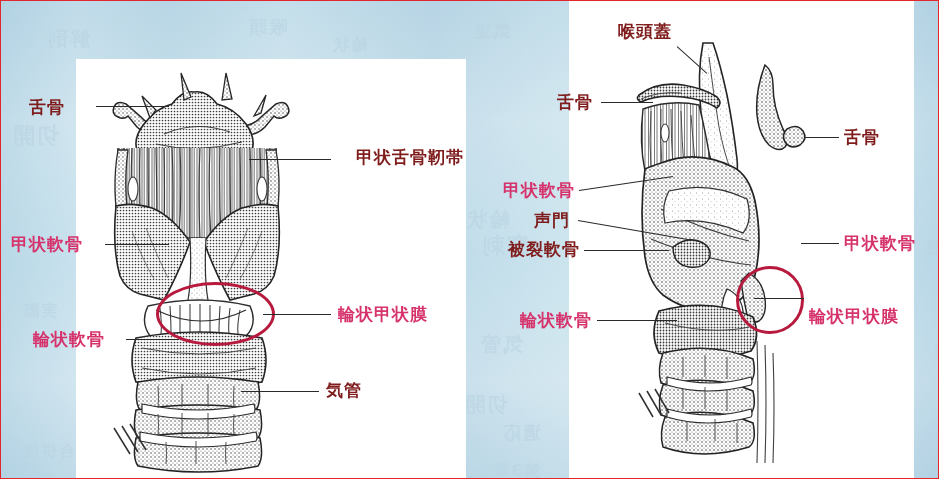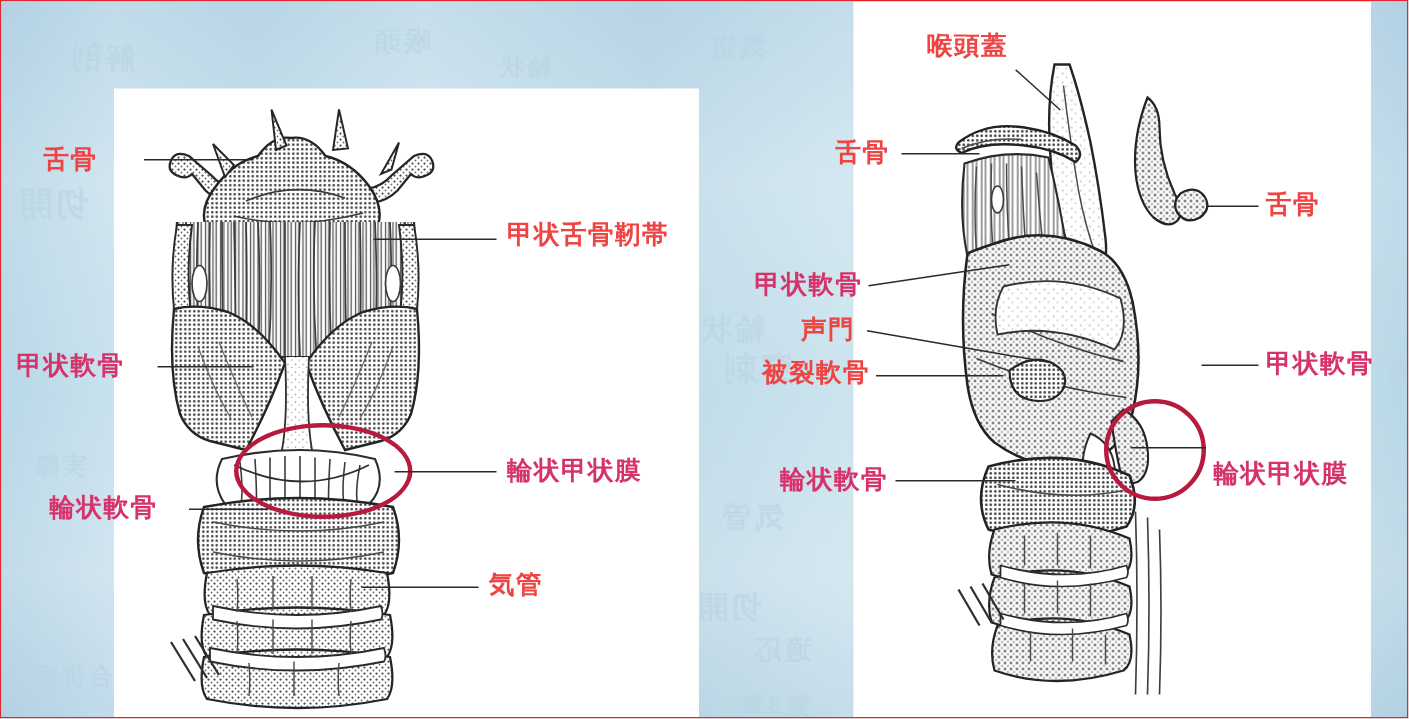--- a/index.html
+++ b/index.html
@@ -35,21 +35,21 @@
 
   
   .lbl{
     position:absolute;
     font-family:"DejaVu Sans","Liberation Sans",sans-serif;
     font-weight:700;
     font-size:17px;
     line-height:1;
     white-space:nowrap;
     letter-spacing:1px;
-    color:#ef4444;
+    color:#7f1d1d;
   }
   .lbl.red{color:#d6336c;}
 
   
   .leader{position:absolute;background:#2a2a2a;height:1.4px;transform-origin:0 50%;}
 
   
   .ann{position:absolute;border:3.5px solid #b81a3e;border-radius:50%;background:transparent;}
 
   svg{display:block;}
@@ -327,21 +327,21 @@
       <div class="leader" style="left: 803px; top: 136px; width: 35px; transform: rotate(0deg);"></div>
       <div class="leader" style="left: 578px; top: 189px; width: 95.0368px; transform: rotate(-8.47114deg);"></div>
       <div class="leader" style="left: 577px; top: 219px; width: 122.809px; transform: rotate(9.84582deg);"></div>
       <div class="leader" style="left: 583px; top: 249px; width: 85px; transform: rotate(0deg);"></div>
       <div class="leader" style="left: 800px; top: 242px; width: 38px; transform: rotate(0deg);"></div>
       <div class="leader" style="left: 596px; top: 319px; width: 80px; transform: rotate(0deg);"></div>
       <div class="leader" style="left: 753px; top: 297px; width: 50px; transform: rotate(0deg);"></div>
     </div>
   <div id="label-layer">
       <div class="lbl" style="left: 28px; top: 98px;">舌骨</div>
-      <div class="lbl" style="left: 337px; top: 148px;">甲状舌骨靭帯</div>
+      <div class="lbl" style="left: 355px; top: 148px;">甲状舌骨靭帯</div>
       <div class="lbl red" style="left: 10px; top: 235px; color: rgb(214, 51, 108);">甲状軟骨</div>
       <div class="lbl red" style="left: 337px; top: 305px; color: rgb(214, 51, 108);">輪状甲状膜</div>
       <div class="lbl red" style="left: 32px; top: 330px; color: rgb(214, 51, 108);">輪状軟骨</div>
       <div class="lbl" style="left: 325px; top: 381px;">気管</div>
       <div class="lbl" style="left: 617px; top: 22px;">喉頭蓋</div>
       <div class="lbl" style="left: 556px; top: 93px;">舌骨</div>
       <div class="lbl" style="left: 843px; top: 128px;">舌骨</div>
       <div class="lbl red" style="left: 502px; top: 181px; color: rgb(214, 51, 108);">甲状軟骨</div>
       <div class="lbl" style="left: 533px; top: 211px;">声門</div>
       <div class="lbl" style="left: 507px; top: 241px; font-family: Liberation Mono, monospace;">被裂軟骨</div>

